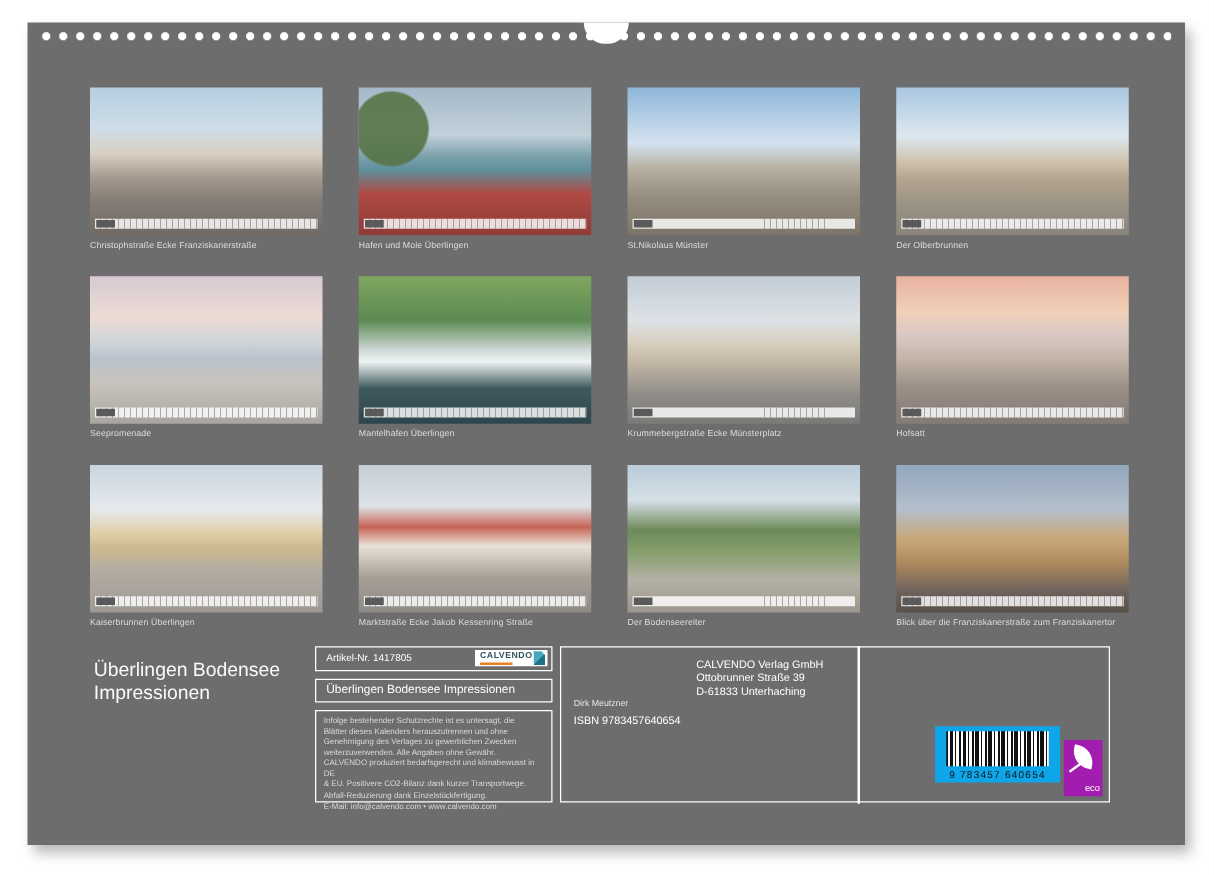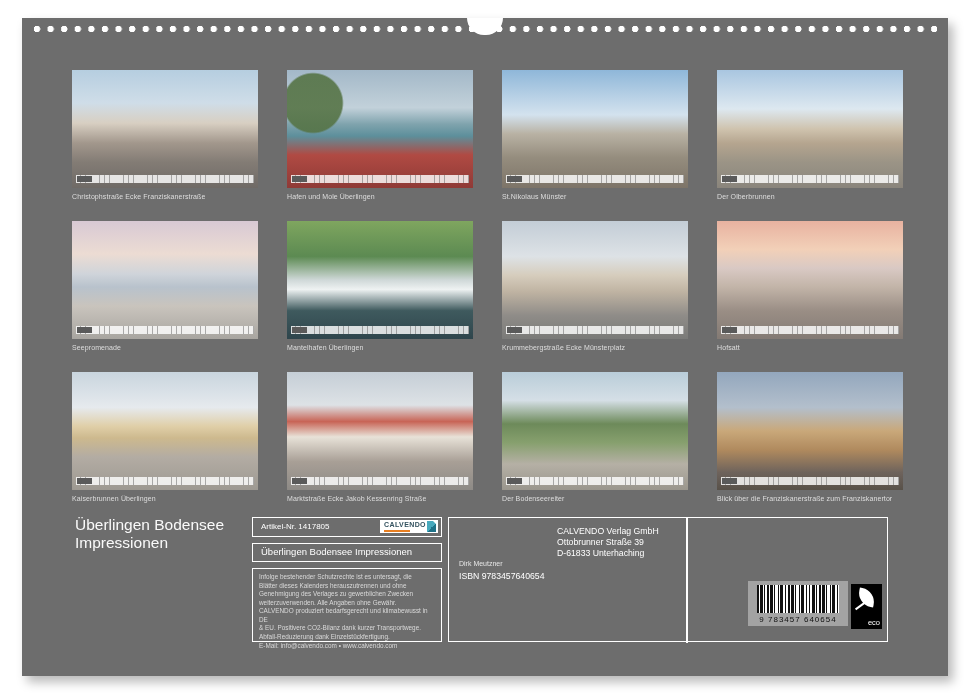--- a/index.html
+++ b/index.html
@@ -34,21 +34,21 @@
   .t5{background:linear-gradient(180deg,#d8c9d4 0%,#ecdcd3 28%,#cfd4da 45%,#b8c2cc 56%,#c9c4bd 72%,#a8a5a0 100%);}
   .t6{background:linear-gradient(180deg,#7fa65f 0%,#5c8a52 30%,#cfd8d8 50%,#eef2f2 58%,#3f5a5e 76%,#2e454c 100%);}
   .t7{background:linear-gradient(180deg,#c3cdd6 0%,#dde2e6 30%,#d6cdbd 46%,#bfb3a2 60%,#8f8c88 80%,#7a7a78 100%);}
   .t8{background:linear-gradient(180deg,#e8b2a0 0%,#f2d0b8 24%,#d9c9c4 40%,#c2b4a8 56%,#9a8e85 76%,#837a74 100%);}
   .t9{background:linear-gradient(180deg,#c9d5de 0%,#e6eaee 30%,#e0cfa8 46%,#cdb98e 56%,#b3aca3 72%,#9d9992 100%);}
   .t10{background:linear-gradient(180deg,#c5ced6 0%,#dde2e6 28%,#c86456 42%,#e8e2d8 55%,#a89f96 76%,#8d8a86 100%);}
   .t11{background:linear-gradient(180deg,#b9cdd9 0%,#d5dfe6 24%,#6d8a5a 44%,#87a06e 60%,#b5b0a5 78%,#9a968d 100%);}
   .t12{background:linear-gradient(180deg,#93a7bd 0%,#b3bfcc 30%,#c9a87a 50%,#b08a5e 66%,#6e635c 85%,#585149 100%);}
 
   
-  .title{position:absolute;left:53px;top:498px;font-size:15.5px;line-height:1.16;color:#fafafa;white-space:pre-line;}
+  .title{position:absolute;left:53px;top:510px;font-size:15.5px;line-height:1.16;color:#fafafa;white-space:pre-line;}
 
   .boxA{position:absolute;left:230px;top:499px;width:190px;height:20px;border:1.5px solid #ffffff;box-sizing:border-box;}
   .artikel{position:absolute;left:8px;top:0;line-height:17px;font-size:8px;color:#ffffff;}
   .logo{position:absolute;right:3px;top:2px;width:58px;height:13px;background:#ffffff;display:block;}
   .logo-text{position:absolute;left:4px;top:1px;font-size:7px;font-weight:bold;letter-spacing:0.4px;color:#33525f;}
   .logo-underline{position:absolute;left:4px;bottom:1.5px;width:26px;height:1.5px;background:#e87f22;}
   .logo-glyph{position:absolute;right:2px;top:1px;width:9px;height:11px;
         background:linear-gradient(135deg,#47a9bd 0 55%,#1f7288 55%);}
   .logo-glyph::after{content:"";position:absolute;right:0;top:0;border-style:solid;border-width:0 3px 3px 0;
         border-color:transparent #ffffff transparent transparent;}
@@ -58,27 +58,27 @@
 
   .boxC{position:absolute;left:230px;top:550px;width:190px;height:74px;border:1.5px solid #ffffff;box-sizing:border-box;}
   .boxC span{position:absolute;left:6px;top:4px;right:4px;font-size:6.4px;line-height:1.34;color:#dadada;white-space:pre-line;}
 
   .boxD{position:absolute;left:426px;top:499px;width:440px;height:125px;border:1.5px solid #ffffff;box-sizing:border-box;}
   .isbn{position:absolute;left:10px;top:8px;font-size:8.7px;color:#ffffff;margin-top:45px;}
   .publisher{position:absolute;left:108px;top:8px;font-size:8.7px;line-height:1.26;color:#ffffff;white-space:pre-line;}
   .author{position:absolute;left:10px;top:42px;font-size:7px;color:#e6e6e6;}
   .divider{position:absolute;left:237px;top:-1.5px;bottom:-1.5px;width:1.5px;background:#ffffff;}
 
-  .barcode{position:absolute;left:299px;top:63px;width:100px;height:45px;background:#a3a3a3;}
+  .barcode{position:absolute;left:299px;top:63px;width:100px;height:45px;background:#0ea5e9;}
   .bars{position:absolute;left:9px;right:9px;top:4px;height:28px;
         background:repeating-linear-gradient(90deg,#111111 0 1.5px,#ffffff 1.5px 2.6px,#111111 2.6px 5.6px,#ffffff 5.6px 7px,#111111 7px 8px,#ffffff 8px 10.4px);}
   .digits{position:absolute;left:0;right:0;bottom:2px;text-align:center;font-size:8px;letter-spacing:1px;color:#111111;
         font-family:"Liberation Sans", sans-serif;}
 
-  .eco{position:absolute;left:402px;top:66px;width:31px;height:45px;background:#000000;}
+  .eco{position:absolute;left:402px;top:74px;width:31px;height:45px;background:#a21caf;}
   .leaf{position:absolute;left:7px;top:5px;width:17px;height:17px;background:#ffffff;
         border-radius:0 85% 0 85%;transform:rotate(12deg);display:block;}
   .leaf::after{content:"";position:absolute;left:-3px;top:14px;width:20px;height:2px;background:#ffffff;transform:rotate(-48deg);}
   .eco-text{position:absolute;left:0;right:2px;bottom:2px;text-align:right;font-size:7.5px;color:#ffffff;}
 </style>
 </head>
 <body>
 
 <div class="page">
   <div class="card">

